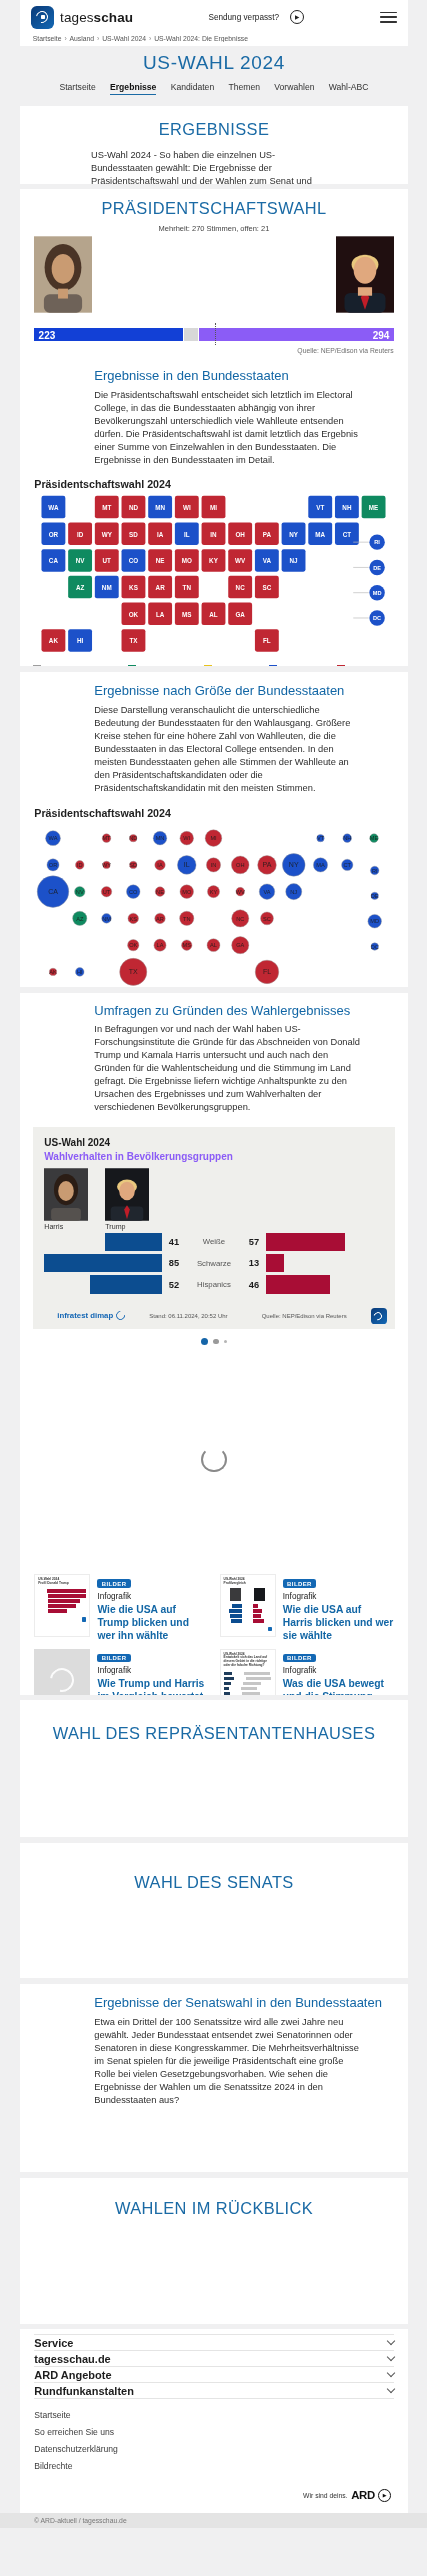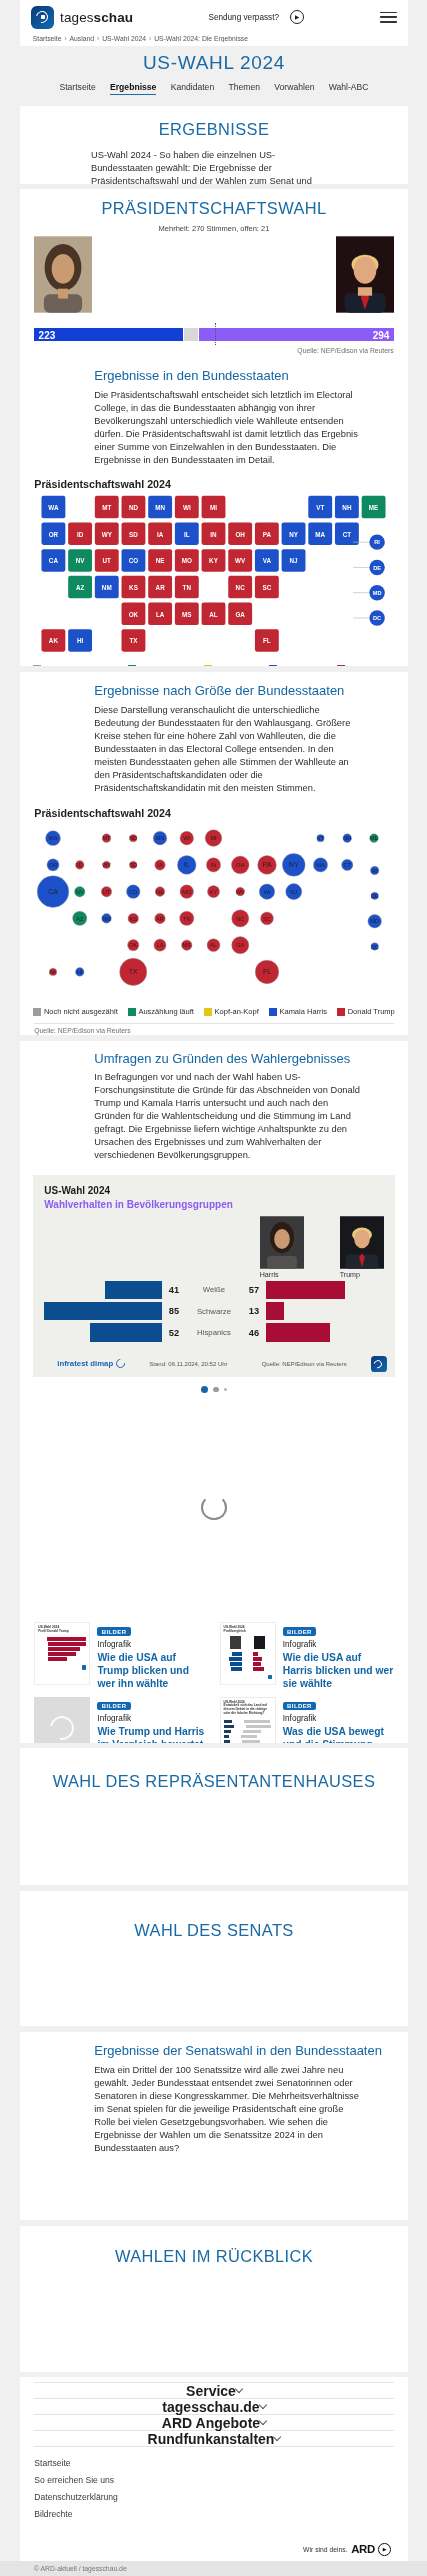--- a/index.html
+++ b/index.html
@@ -32,21 +32,21 @@
   .sub-head{font-size:13px;font-weight:500;color:#1266a5;margin:0 0 5.7px 60px;}
   .body-text{font-size:9.3px;line-height:13px;color:#2e2e2e;margin:0 28.5px 0 60px;}
   .kicker{font-size:10.7px;font-weight:700;color:#1f1f1f;margin:11.4px 0 2.9px 0;}
   .quelle{font-size:6.8px;color:#6e6e6e;}
   .hr{border-top:0.7px solid #e2e2e2;margin:7.1px 0 2.9px;}
   
   .c1{height:78px;padding:14.3px 14.3px 0;}
   .c1 .body-text{width:246px;margin:10px auto 0;}
   
   .c2{height:477px;padding:10px 14.3px 0;}
-  .c3{height:363px;padding:11.4px 14.3px 0;}
+  .c3{height:315px;padding:11.4px 14.3px 0;}
   .majority-note{text-align:center;font-size:7.5px;color:#444;margin-top:5.7px;}
   .cand-zone{position:relative;height:91px;margin-top:2.9px;}
   .photo{position:absolute;top:0;width:58px;height:77px;overflow:hidden;}
   .photo.left{left:0;}
   .photo.right{right:0;}
   .ec-wrap{position:relative;margin-top:1.4px;}
   .ec-bar{display:flex;height:13px;width:100%;}
   .seg{height:100%;position:relative;}
   .seg span{position:absolute;top:1.4px;font-size:10px;font-weight:700;color:#fff;}
   .seg.h span{left:4.3px;}
@@ -55,21 +55,21 @@
   .quelle-right{text-align:right;margin-top:5.7px;}
   .map-svg{display:block;margin-top:2.9px;}
   .legend{display:flex;justify-content:center;gap:10px;margin-top:5.7px;font-size:7.5px;color:#2e2e2e;flex-wrap:nowrap;}
   .lg-it{display:flex;align-items:center;gap:2.9px;white-space:nowrap;}
   .lg-sw{width:7.8px;height:7.8px;display:inline-block;}
   
   .c4{height:702px;padding:10px 14.3px 0;}
   .infra{background:#efefec;margin:13px -1.4px 0;padding:10px 11.4px 7.1px;box-sizing:border-box;height:202px;position:relative;}
   .infra-kicker{font-size:10px;font-weight:700;color:#1c1c1c;}
   .infra-title{font-size:10px;font-weight:700;color:#8b5cf6;margin-top:2.9px;}
-  .infra-photos{display:flex;justify-content:flex-end;gap:36px;margin-top:5.7px;}
+  .infra-photos{display:flex;justify-content:flex-start;gap:17px;margin-top:5.7px;}
   .ip-col{width:44px;}
   .ip-img{width:44px;height:53px;overflow:hidden;}
   .ip-name{font-size:7.1px;color:#333;margin-top:2.1px;}
   .dr{display:flex;align-items:center;height:21.4px;}
   .dr-l,.dr-r{flex:1;height:18.5px;position:relative;}
   .dr-l .dr-bar{position:absolute;right:0;top:0;height:100%;}
   .dr-r .dr-bar{position:absolute;left:0;top:0;height:100%;}
   .dr-v{width:24px;text-align:center;font-size:9.3px;font-weight:700;color:#1c1c1c;}
   .dr-c{width:56px;text-align:center;font-size:7.8px;color:#555;}
   .infra-foot{position:absolute;left:11.4px;right:8.6px;bottom:5.7px;display:flex;align-items:center;gap:7.1px;}
@@ -100,26 +100,26 @@
   .badge{display:inline-block;background:#1368b4;color:#fff;font-size:6px;font-weight:700;padding:1.4px 4.3px;border-radius:2.1px;letter-spacing:0.4px;}
   .t-kicker{font-size:8.2px;color:#222;margin-top:3.6px;}
   .t-title{font-size:10.3px;line-height:13px;font-weight:700;color:#1266a5;margin:2.1px 0 0;}
   
   .c5{height:137px;padding-top:24px;}
   .c6{height:135px;padding-top:30px;}
   .c7{height:188px;padding:11.4px 14.3px 0;}
   .c8{height:146px;padding-top:21.4px;margin-bottom:5px;}
   
   .footer-card{height:184px;margin-bottom:0;padding:5.7px 14.3px 0;position:relative;}
-  .acc-row{display:flex;justify-content:center;align-items:center;height:15px;border-top:0.7px solid #e4e4e4;font-size:14px;font-weight:700;color:#1d1d1d;cursor:pointer;}
+  .acc-row{display:flex;justify-content:space-between;align-items:center;height:15px;border-top:0.7px solid #e4e4e4;font-size:11px;font-weight:700;color:#1d1d1d;cursor:pointer;}
   .acc-row:last-of-type{border-bottom:0.7px solid #e4e4e4;}
   .chev{width:5px;height:5px;border-right:1.1px solid #555;border-bottom:1.1px solid #555;transform:rotate(45deg);margin-top:-2.9px;}
   .f-links{margin-top:7.1px;}
   .f-link{display:block;font-size:8.6px;color:#3c3c3c;padding:3.6px 0;cursor:pointer;}
-  .ard-claim{position:absolute;right:17px;bottom:5px;display:flex;align-items:center;gap:3.6px;}
+  .ard-claim{position:absolute;right:17px;bottom:11px;display:flex;align-items:center;gap:3.6px;}
   .ard-claim .small{font-size:6.8px;color:#333;}
   .ard-word{font-size:11.4px;font-weight:800;color:#111;letter-spacing:-0.4px;}
   .ard-circ{width:10.7px;height:10.7px;border:1.3px solid #111;border-radius:50%;display:flex;align-items:center;justify-content:center;font-size:5px;color:#111;}
   .copyright-strip{height:15.7px;background:#e4e4e4;display:flex;align-items:center;}
   .copyright-strip span{font-size:6.8px;color:#777;margin-left:34px;}
 </style>
 </head>
 <body>
 
 <div class="card header-card">

